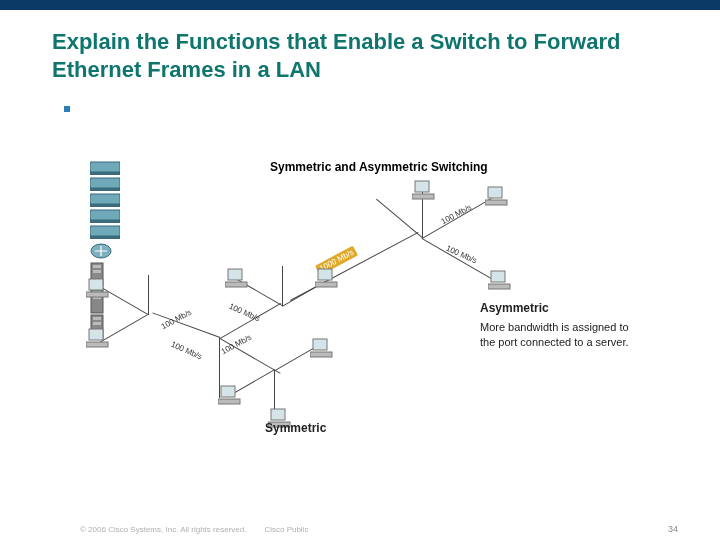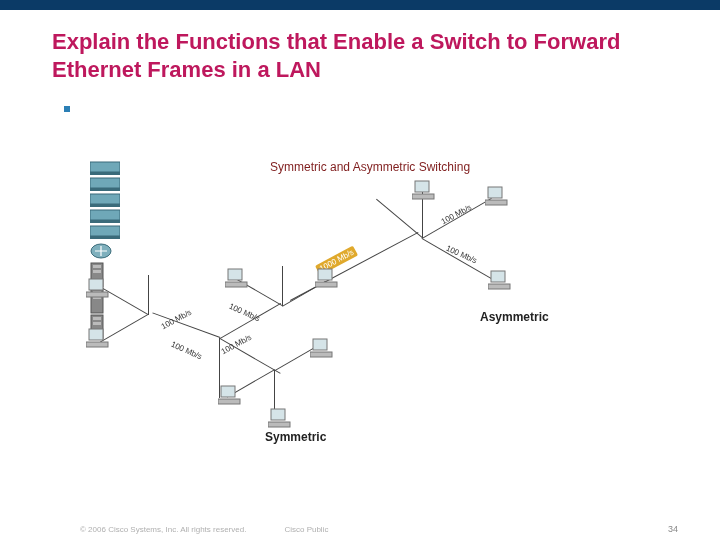--- a/index.html
+++ b/index.html
@@ -1,35 +1,35 @@
 <!DOCTYPE html>
 <html><head>
 <meta charset="utf-8">
 <style>
   * { margin: 0; padding: 0; box-sizing: border-box; }
   body { width: 720px; height: 540px; font-family: Arial, sans-serif; background: #fff; position: relative; overflow: hidden; }
   .topbar { height: 10px; background: #0b3a66; }
-  .title { color: #be185d; font-size: 22px; font-weight: bold; line-height: 1.25; padding: 18px 52px 8px 52px; }
+  .title { color: #0f766e; font-size: 22px; font-weight: bold; line-height: 1.25; padding: 18px 52px 8px 52px; }
   .bullet-row { padding: 6px 52px 0 64px; display: flex; align-items: flex-start; gap: 8px; }
   .bullet-sq { width: 6px; height: 6px; background: #2b7fb5; margin-top: 9px; flex-shrink: 0; }
   .bullet-text { font-size: 19px; color: #222; }
   .diagram { position: absolute; top: 160px; left: 90px; width: 560px; height: 330px; }
-  .dia-title { position: absolute; top: 0; left: 180px; font-size: 12px; font-weight: normal; color: #7f1d1d; }
+  .dia-title { position: absolute; top: 0; left: 180px; font-size: 12px; font-weight: bold; color: #000000; }
   .node { position: absolute; width: 24px; height: 20px; }
   .pc svg, .server svg, .switch svg, .router svg { width: 100%; height: 100%; }
   .switch { width: 30px; height: 16px; }
   .server { width: 14px; height: 26px; }
   .router { width: 22px; height: 22px; }
   .line { position: absolute; background: #444; height: 1px; transform-origin: 0 0; }
   .link-label { position: absolute; font-size: 8px; color: #333; transform: rotate(-28deg); white-space: nowrap; }
   .ll-r { transform: rotate(24deg); }
   .ll-gold { background: #e0a92c; color: #fff; padding: 1px 3px; font-size: 8px; border-radius: 2px; }
-  .desc-block { position: absolute; font-size: 11px; color: #222; line-height: 1.4; margin-top: 9px; }
+  .desc-block { position: absolute; font-size: 11px; color: #222; line-height: 1.4; }
   .desc-block .h { font-weight: bold; margin-bottom: 3px; font-size: 12px; }
-  .footer { position: absolute; bottom: 6px; left: 80px; font-size: 8px; color: #b0b0b0; display: flex; gap: 38px; }
+  .footer { position: absolute; bottom: 6px; left: 80px; font-size: 8px; color: #b0b0b0; display: flex; gap: 18px; }
   .pagenum { position: absolute; bottom: 6px; right: 42px; font-size: 9px; color: #888; }
 </style>
 </head>
 <body>
 
 <div class="topbar"></div>
 
 <div class="title">Explain the Functions that Enable a Switch to Forward Ethernet Frames in a LAN</div>
 
 <div class="bullet-row">
@@ -167,20 +167,21 @@
         <rect x="3" y="1" width="14" height="11" fill="#d5e4e8" stroke="#777"></rect>
         <rect x="0" y="14" width="22" height="5" fill="#bbb" stroke="#777"></rect>
       </svg></div>
   <div class="node pc" style="left:398px; top:110px;"><svg viewBox="0 0 24 20">
         <rect x="3" y="1" width="14" height="11" fill="#d5e4e8" stroke="#777"></rect>
         <rect x="0" y="14" width="22" height="5" fill="#bbb" stroke="#777"></rect>
       </svg></div>
 
   <div class="desc-block" style="left:390px; top:140px; width:150px;">
     <div class="h">Asymmetric</div>
+    <div>More bandwidth is assigned to the port connected to a server.</div>
   </div>
 
   <div class="desc-block" style="left:175px; top:260px; width:160px;">
     <div class="h">Symmetric</div>
   </div>
 </div>
 
 <div class="footer">
   <span>© 2006 Cisco Systems, Inc. All rights reserved.</span>
   <span>Cisco Public</span>

